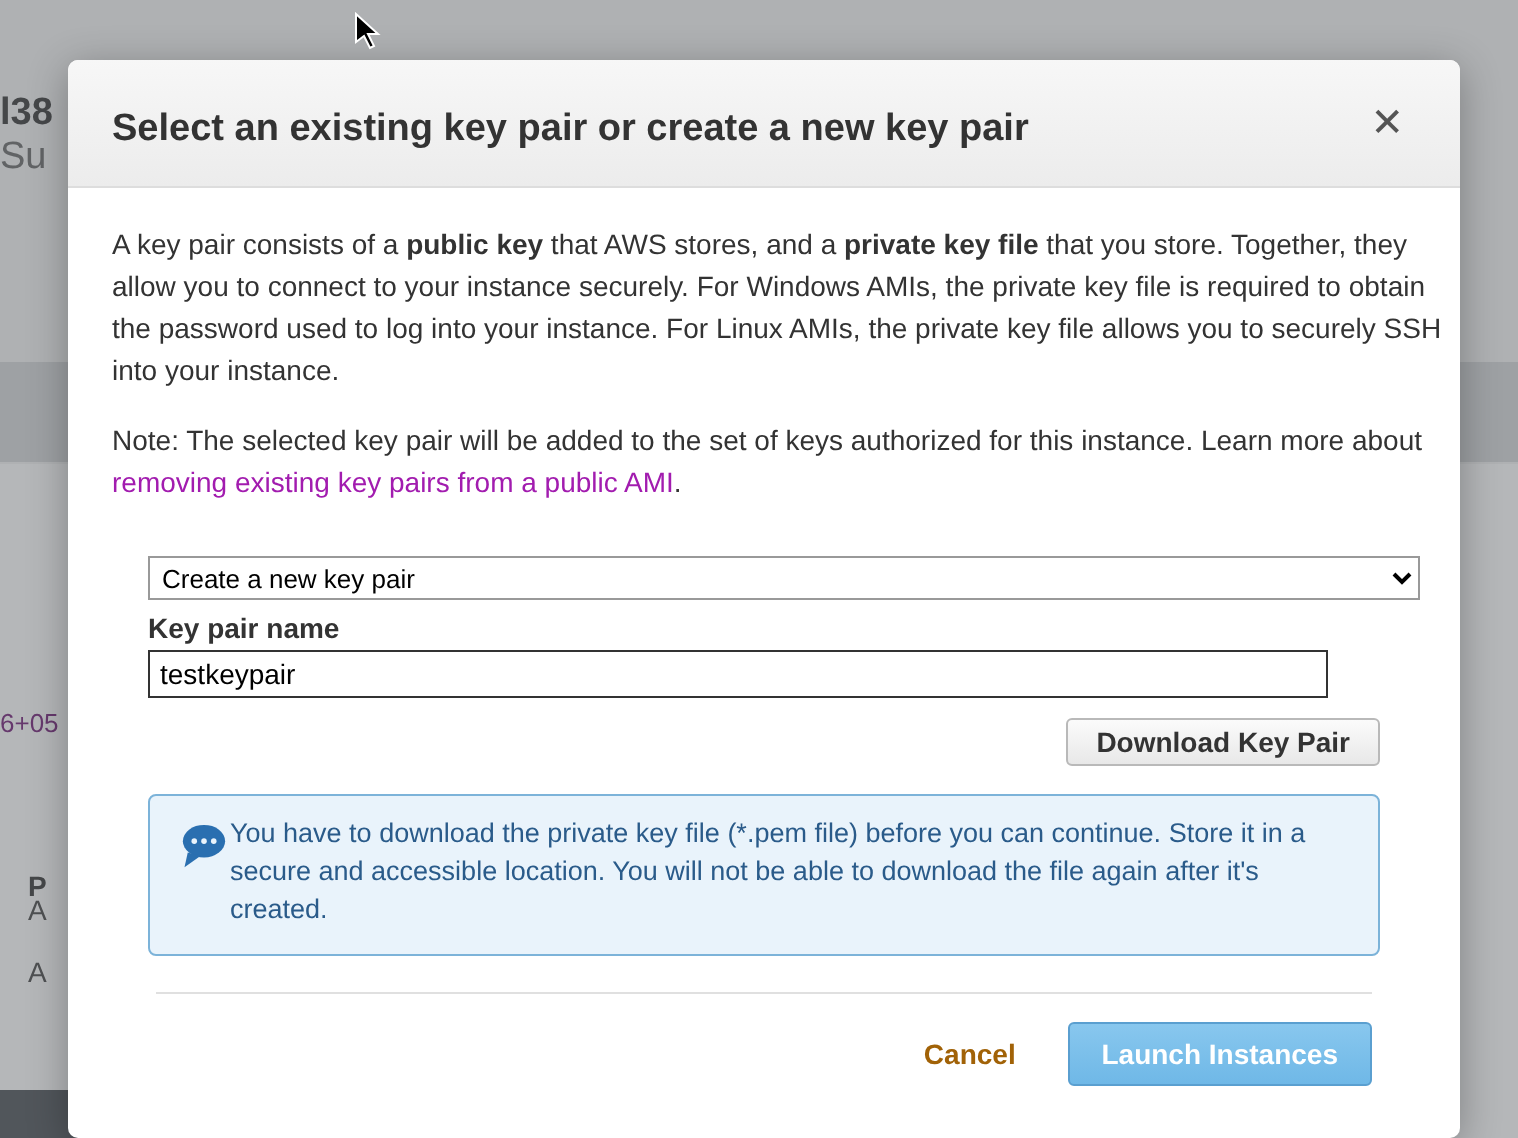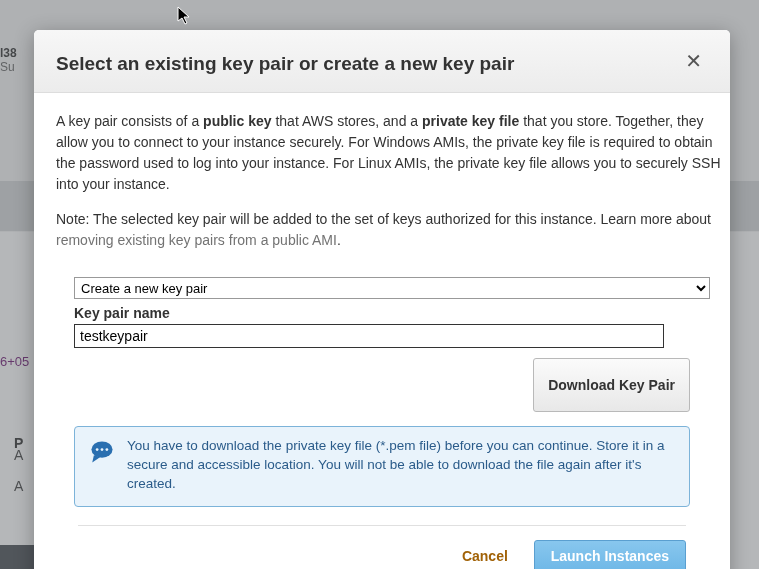--- a/index.html
+++ b/index.html
@@ -22,21 +22,21 @@
     }
     .bg-content {
       position: absolute;
       top: 0; left: 0; right: 0; bottom: 0;
       background: #f4f4f4;
     }
     .bg-content .truncated {
       position: absolute;
       top: 46px;
       left: 0;
-      font-size: 12px;
+      font-size: 19px;
       color: #666;
     }
     .bg-content .truncated .bold { font-weight: bold; color: #333; }
     .bg-row1 { position:absolute; top: 354px; left: 0; color:#701a75; font-size:13px;}
     .bg-p { position:absolute; top: 435px; left: 14px; font-weight:bold; color:#333;}
     .bg-a1 { position:absolute; top: 447px; left: 14px; color:#444;}
     .bg-a2 { position:absolute; top: 478px; left: 14px; color:#444;}
     .bg-gray-row { position:absolute; top:181px; left:0; right:0; height:50px; background:#d5d7d9;}
     .bg-white-area { position:absolute; top:232px; left:0; right:0; bottom:0; background:#fff;}
     .bg-dark-left { position:absolute; top:545px; left:0; width:180px; height:24px; background:#4a4f55;}
@@ -74,21 +74,21 @@
       cursor: pointer;
       padding: 2px 6px;
     }
     .modal-body {
       padding: 18px 4px 10px 22px;
       color: #333;
       line-height: 1.5;
     }
     .modal-body p { margin-bottom: 14px; }
     .modal-body .bold { font-weight: bold; }
-    a.link { color: #737373; text-decoration: none; }
+    a.link { color: #a21caf; text-decoration: none; }
     .form-area { padding: 2px 22px 10px 22px; }
     .select-row {
       margin: 0 0 6px 18px;
     }
     select.key-select {
       width: 636px;
       font-size: 13px;
       padding: 1px 2px;
       background: #fff;
       border: 1px solid #999;
@@ -107,34 +107,33 @@
       border: 1px solid #333;
     }
     .download-row {
       margin: 10px 18px 14px 0;
       text-align: right;
     }
     .btn-download {
       background: linear-gradient(#fbfbfb,#e8e8e8);
       border: 1px solid #b9b9b9;
       border-radius: 3px;
-      padding: 18px 14px;
+      padding: 3px 14px;
       font-size: 14px;
       font-weight: bold;
       color: #333;
       cursor: pointer;
     }
     .info-box {
       margin: 0 18px;
       border: 1px solid #7cb3d9;
       background: #e9f3fb;
       border-radius: 4px;
       padding: 10px 14px 12px 14px;
       display: flex;
-      gap: 12px;
       align-items: flex-start;
       color: #2a5b8a;
       line-height: 1.4;
     }
     .info-box .msg { font-size: 13.5px; }
     .info-icon {
       flex-shrink: 0;
       width: 26px; height: 26px;
       margin-top: 2px;
     }

